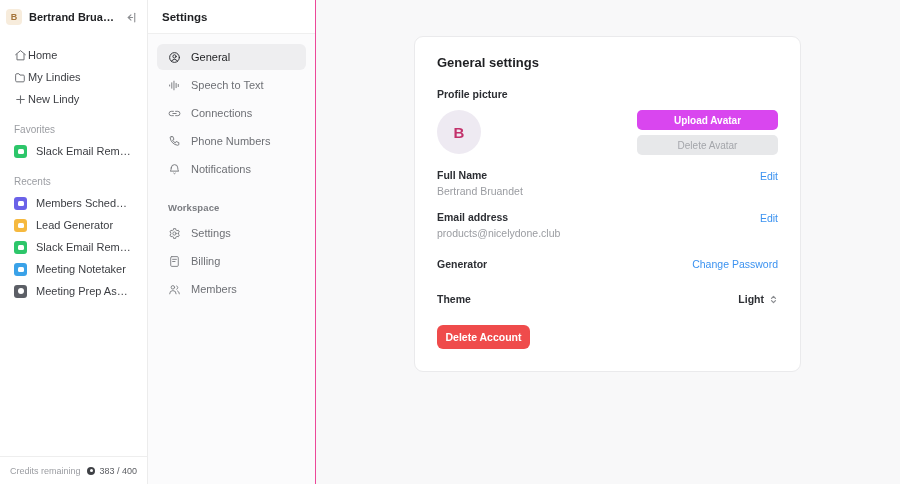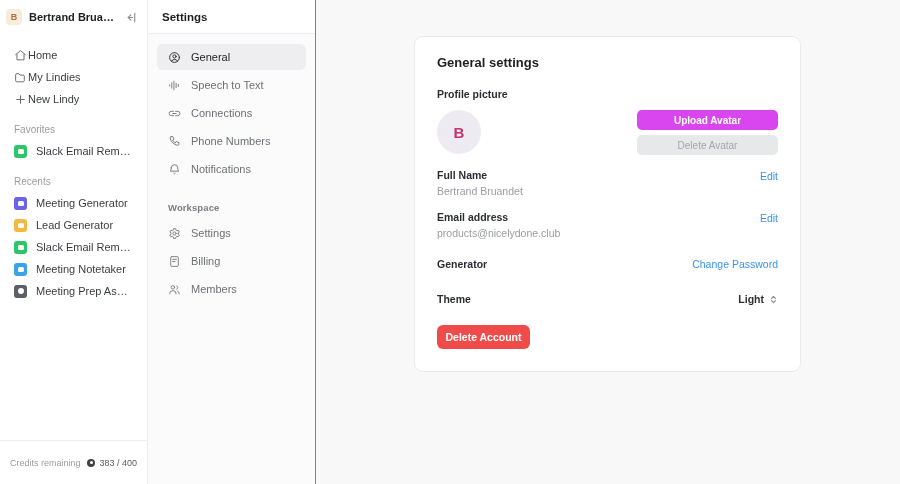--- a/index.html
+++ b/index.html
@@ -72,21 +72,21 @@
   }
   .app-ico .inner {
     width: 6px; height: 5px; border-radius: 1.5px; background: #ffffff;
   }
   .app-ico.circ .inner { width: 6px; height: 6px; border-radius: 50%; }
   .app-lbl { font-size: 11px; color: #3b3d42; white-space: nowrap;
              overflow: hidden; text-overflow: ellipsis; }
 
   .credits {
     position: absolute; bottom: 0; left: 0; right: 0;
-    height: 44px; border-top: 1px solid #eeeeee;
+    height: 28px; border-top: 1px solid #eeeeee;
     display: flex; align-items: center; padding: 0 10px;
     gap: 6px;
   }
   .credits-lbl { font-size: 9px; color: #9b9da2; flex: 1 1 auto; }
   .credits-val { font-size: 9px; color: #5b5d62; display: flex;
                  align-items: center; gap: 4px; }
   .coin {
     width: 8px; height: 8px; border-radius: 50%;
     background: #3f4146; position: relative; flex: 0 0 auto;
   }
@@ -256,21 +256,21 @@
       </span>
       <span class="app-lbl">Slack Email Reminder</span>
     </div>
 
     <div class="sect-title">Recents</div>
 
     <div class="app-row">
       <span class="app-ico" style="background:#6b62e8">
         <span class="inner"></span>
       </span>
-      <span class="app-lbl">Meeting Generator</span>
+      <span class="app-lbl">Members Scheduler</span>
     </div>
 
     <div class="app-row">
       <span class="app-ico" style="background:#f6b93f">
         <span class="inner"></span>
       </span>
       <span class="app-lbl">Lead Generator</span>
     </div>
 
     <div class="app-row">

